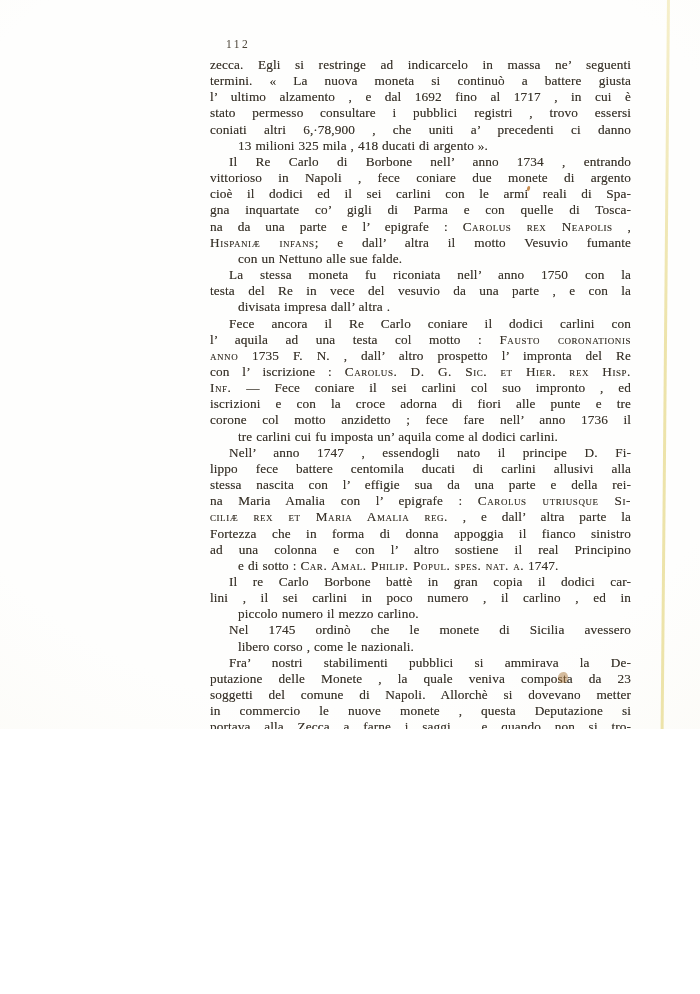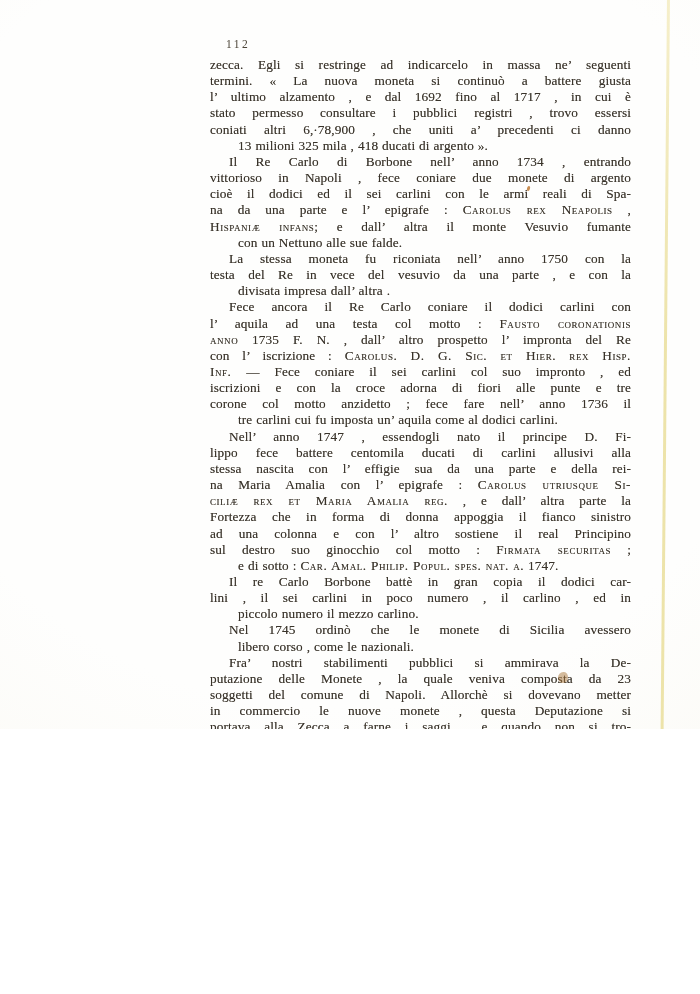--- a/index.html
+++ b/index.html
@@ -72,42 +72,42 @@
   <div class="text-block">
       <div class="line"><span class="n">zecca. Egli si restringe ad indicarcelo in massa ne’ seguenti</span></div>
       <div class="line"><span class="n">termini. « La nuova moneta si continuò a battere giusta</span></div>
       <div class="line"><span class="n">l’ ultimo alzamento , e dal 1692 fino al 1717 , in cui è</span></div>
       <div class="line"><span class="n">stato permesso consultare i pubblici registri , trovo essersi</span></div>
       <div class="line"><span class="n">coniati altri 6,·78,900 , che uniti a’ precedenti ci danno</span></div>
       <div class="line end"><span class="n">13 milioni 325 mila , 418 ducati di argento ».</span></div>
       <div class="line ind"><span class="n">Il Re Carlo di Borbone nell’ anno 1734 , entrando</span></div>
       <div class="line"><span class="n">vittorioso in Napoli , fece coniare due monete di argento</span></div>
       <div class="line"><span class="n">cioè il dodici ed il sei carlini con le armi reali di Spa-</span></div>
+      <div class="line"><span class="n">gna inquartate co’ gigli di Parma e con quelle di Tosca-</span></div>
       <div class="line"><span class="n">na da una parte e l’ epigrafe : </span><span class="sc">Carolus rex Neapolis</span><span class="n"> ,</span></div>
-      <div class="line"><span class="sc">Hispaniæ infans</span><span class="n">; e dall’ altra il monte Vesuvio fumante</span></div>
+      <div class="line"><span class="sc">Hispaniæ infans</span><span class="n">; e dall’ altra il motto Vesuvio fumante</span></div>
       <div class="line end"><span class="n">con un Nettuno alle sue falde.</span></div>
       <div class="line ind"><span class="n">La stessa moneta fu riconiata nell’ anno 1750 con la</span></div>
       <div class="line"><span class="n">testa del Re in vece del vesuvio da una parte , e con la</span></div>
       <div class="line end"><span class="n">divisata impresa dall’ altra .</span></div>
       <div class="line ind"><span class="n">Fece ancora il Re Carlo coniare il dodici carlini con</span></div>
       <div class="line"><span class="n">l’ aquila ad una testa col motto : </span><span class="sc">Fausto coronationis</span></div>
       <div class="line"><span class="sc">anno</span><span class="n"> 1735 F. N. , dall’ altro prospetto l’ impronta del Re</span></div>
       <div class="line"><span class="n">con l’ iscrizione : </span><span class="sc">Carolus. D. G. Sic. et Hier. rex Hisp.</span></div>
       <div class="line"><span class="sc">Inf.</span><span class="n"> — Fece coniare il sei carlini col suo impronto , ed</span></div>
       <div class="line"><span class="n">iscrizioni e con la croce adorna di fiori alle punte e tre</span></div>
       <div class="line"><span class="n">corone col motto anzidetto ; fece fare nell’ anno 1736 il</span></div>
       <div class="line end"><span class="n">tre carlini cui fu imposta un’ aquila come al dodici carlini.</span></div>
       <div class="line ind"><span class="n">Nell’ anno 1747 , essendogli nato il principe D. Fi-</span></div>
       <div class="line"><span class="n">lippo fece battere centomila ducati di carlini allusivi alla</span></div>
       <div class="line"><span class="n">stessa nascita con l’ effigie sua da una parte e della rei-</span></div>
       <div class="line"><span class="n">na Maria Amalia con l’ epigrafe : </span><span class="sc">Carolus utriusque Si-</span></div>
       <div class="line"><span class="sc">ciliæ rex et Maria Amalia reg.</span><span class="n"> , e dall’ altra parte la</span></div>
       <div class="line"><span class="n">Fortezza che in forma di donna appoggia il fianco sinistro</span></div>
       <div class="line"><span class="n">ad una colonna e con l’ altro sostiene il real Principino</span></div>
-      <div class="line"><span class="n">sul destro suo ginocchio col motto : </span><span class="sc">Firmata securitas</span><span class="n"> ;</span></div>
       <div class="line end"><span class="n">e di sotto : </span><span class="sc">Car. Amal. Philip. Popul. spes. nat. a.</span><span class="n"> 1747.</span></div>
       <div class="line ind"><span class="n">Il re Carlo Borbone battè in gran copia il dodici car-</span></div>
       <div class="line"><span class="n">lini , il sei carlini in poco numero , il carlino , ed in</span></div>
       <div class="line end"><span class="n">piccolo numero il mezzo carlino.</span></div>
       <div class="line ind"><span class="n">Nel 1745 ordinò che le monete di Sicilia avessero</span></div>
       <div class="line end"><span class="n">libero corso , come le nazionali.</span></div>
       <div class="line ind"><span class="n">Fra’ nostri stabilimenti pubblici si ammirava la </span><span class="it">De-</span></div>
       <div class="line"><span class="it">putazione delle Monete</span><span class="n"> , la quale veniva composta da 23</span></div>
       <div class="line"><span class="n">soggetti del comune di Napoli. Allorchè si dovevano metter</span></div>
       <div class="line"><span class="n">in commercio le nuove monete , questa Deputazione si</span></div>

